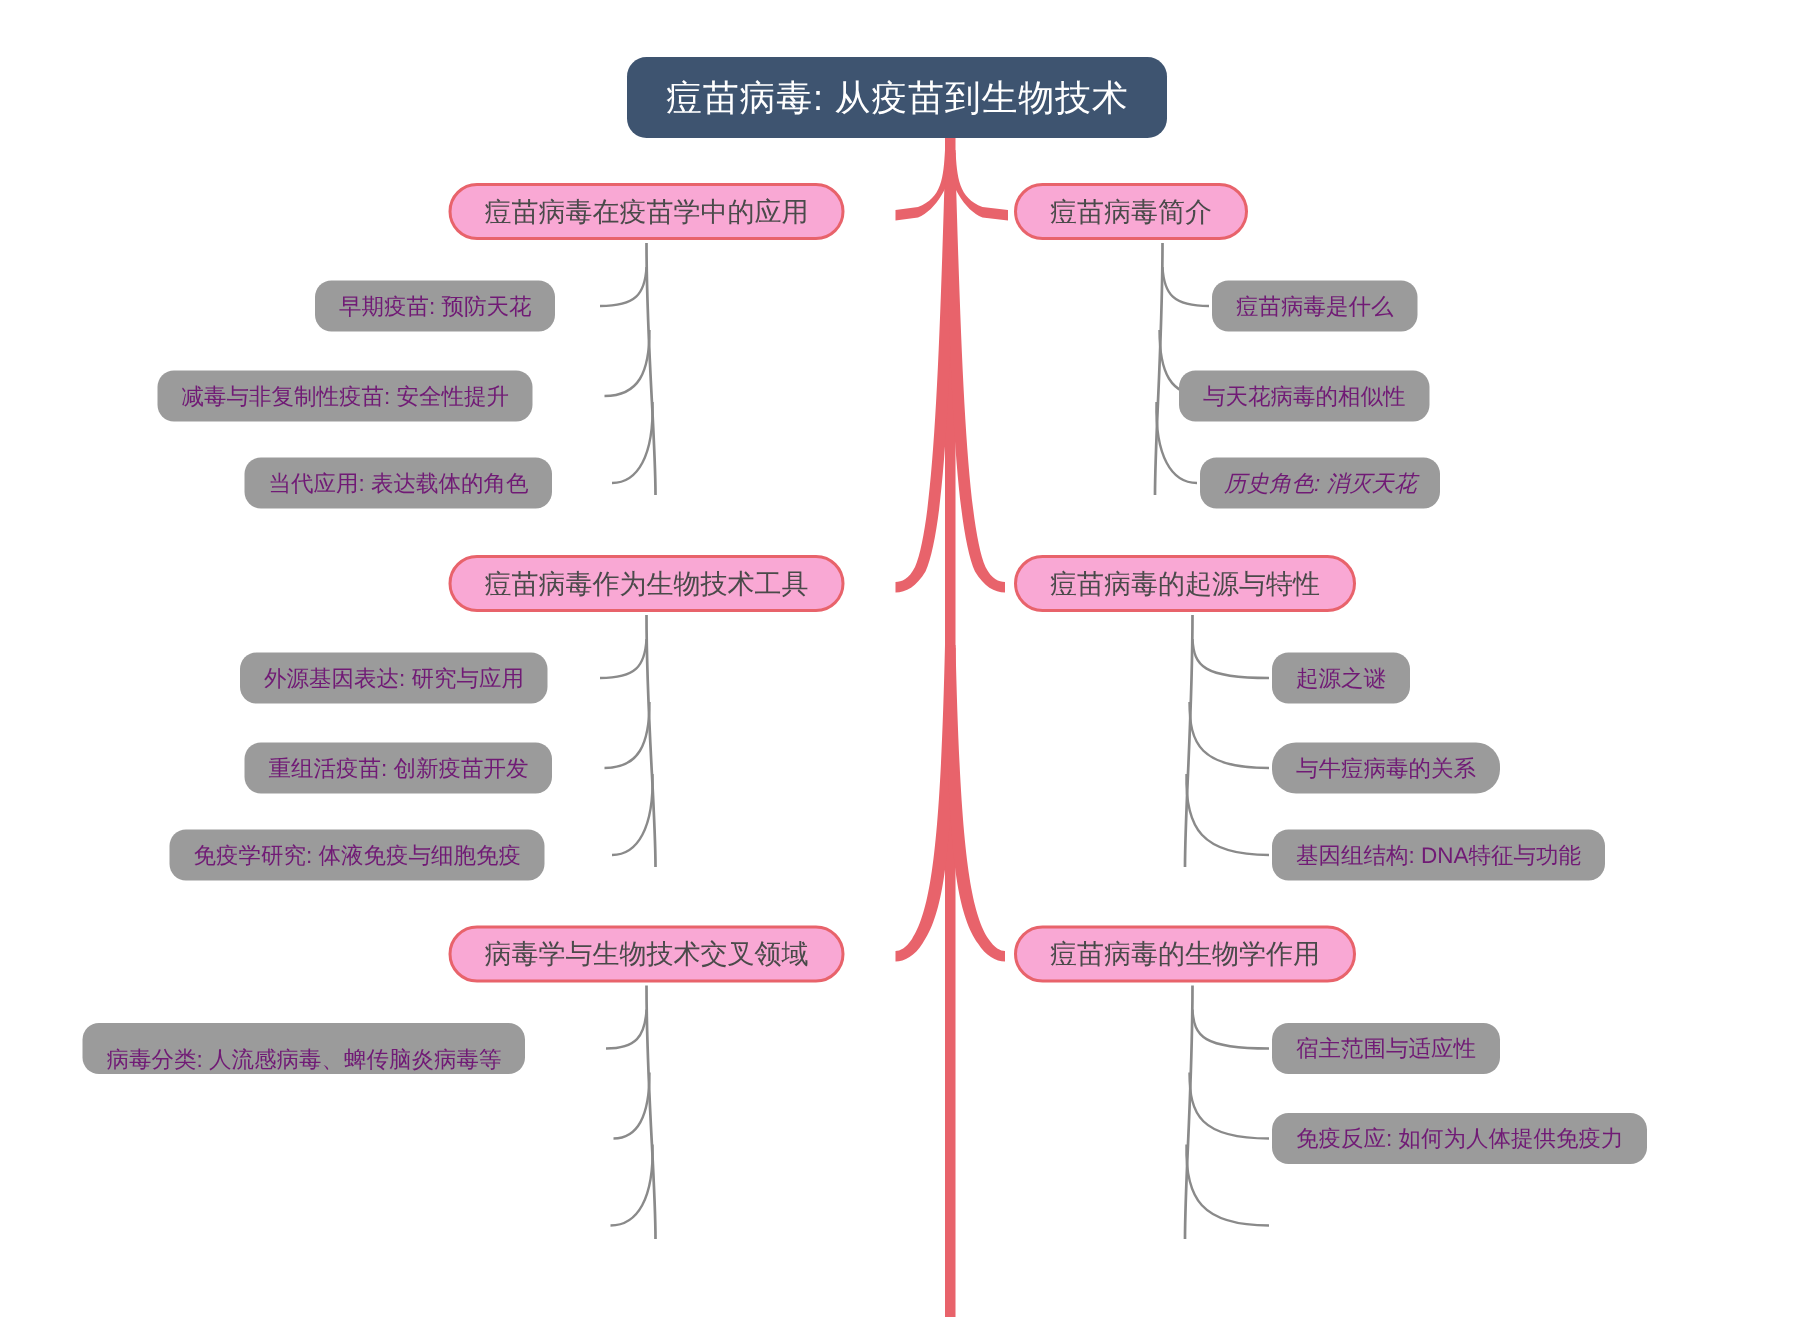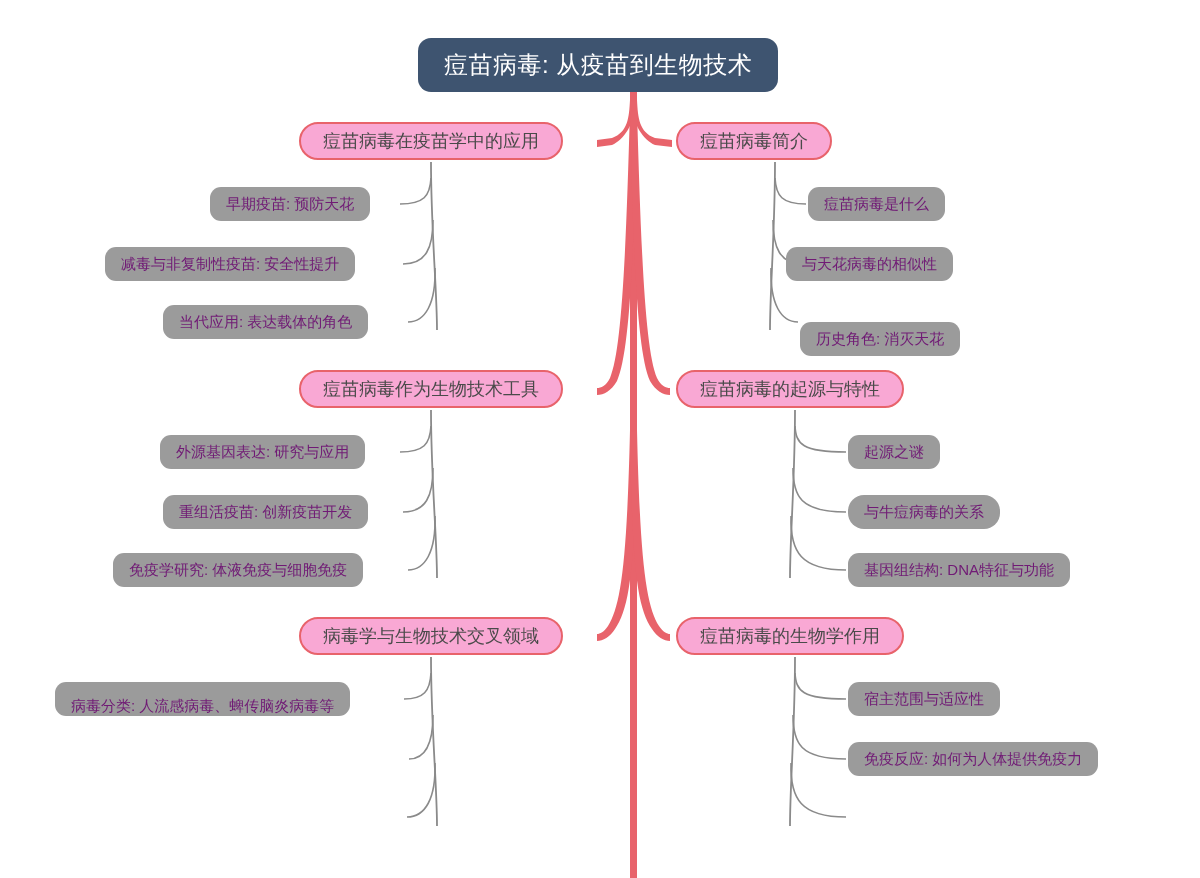--- a/index.html
+++ b/index.html
@@ -140,21 +140,21 @@
 
   <div class="node branch-node" style="left:676px; top:122px;">
     <span>痘苗病毒简介</span>
   </div>
   <div class="node leaf-node" style="left:808px; top:187px;">
     <span>痘苗病毒是什么</span>
   </div>
   <div class="node leaf-node" style="left:786px; top:247px;">
     <span>与天花病毒的相似性</span>
   </div>
-  <div class="node leaf-node" style="left:800px; top:322px;">
+  <div class="node leaf-node" style="left:800px; top:305px;font-style:italic;">
     <span>历史角色: 消灭天花</span>
   </div>
 
   <div class="node branch-node" style="left:299px; top:370px;">
     <span>痘苗病毒作为生物技术工具</span>
   </div>
   <div class="node leaf-node" style="left:160px; top:435px;">
     <span>外源基因表达: 研究与应用</span>
   </div>
   <div class="node leaf-node" style="left:163px; top:495px;">

